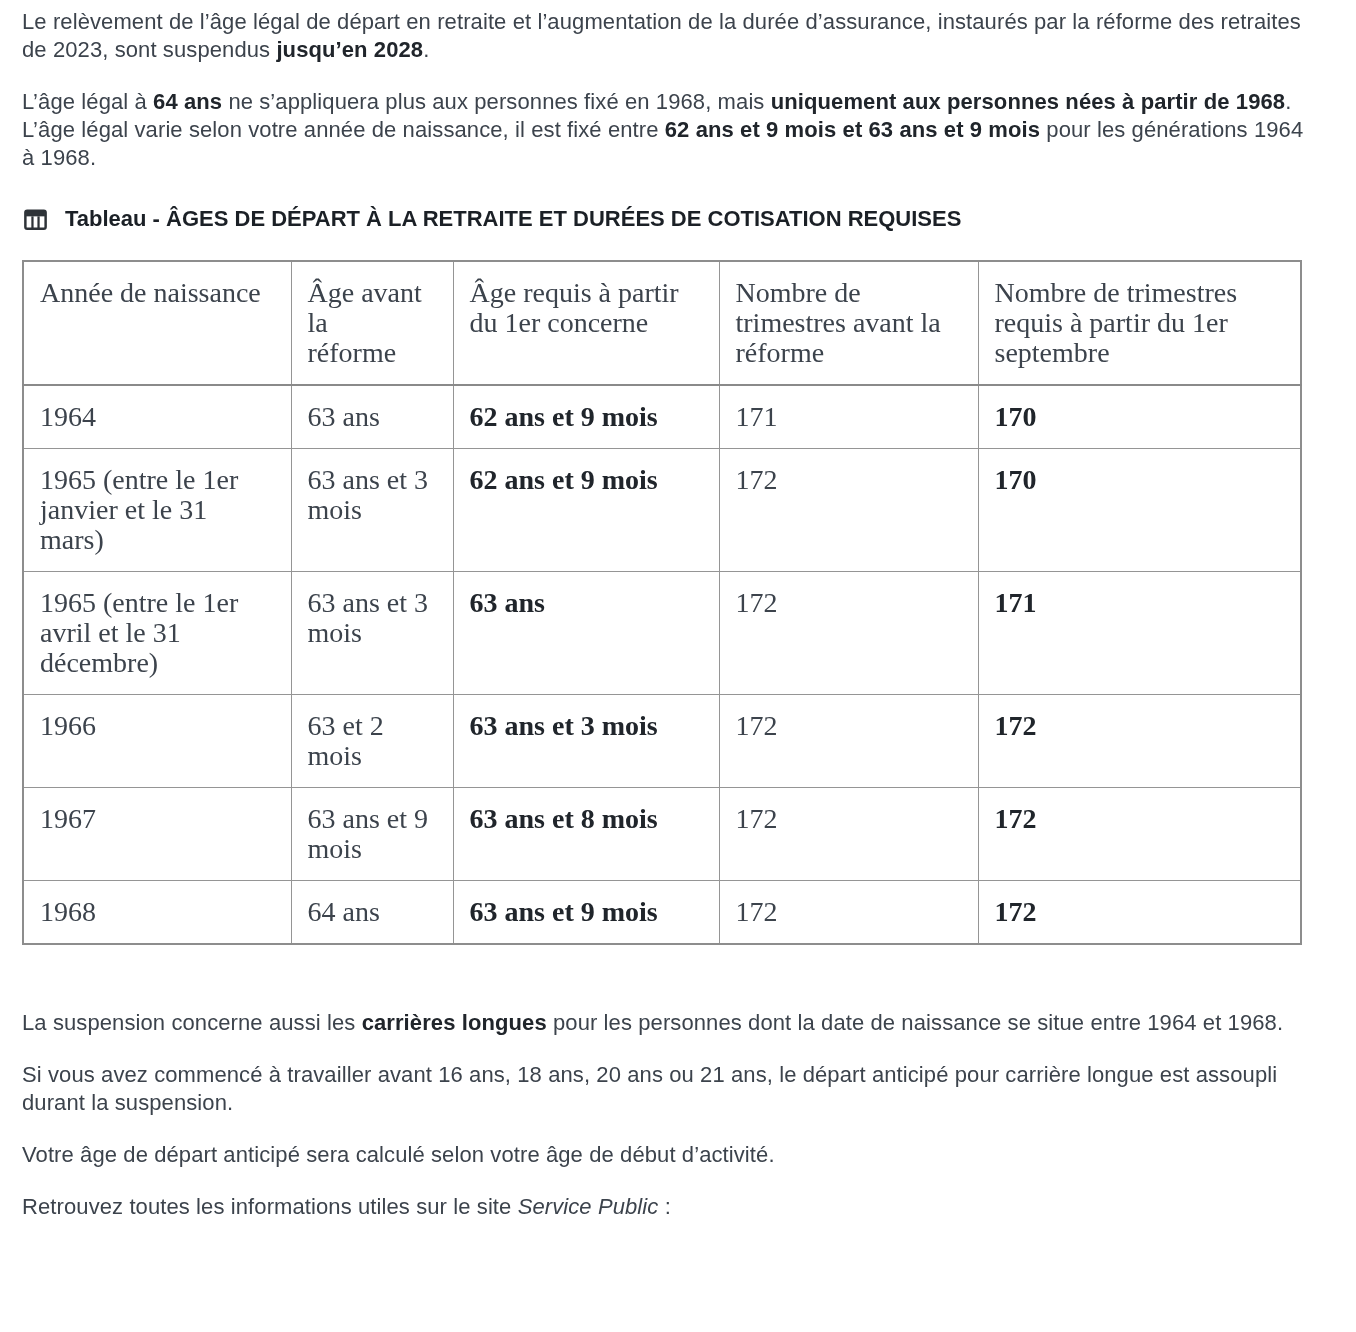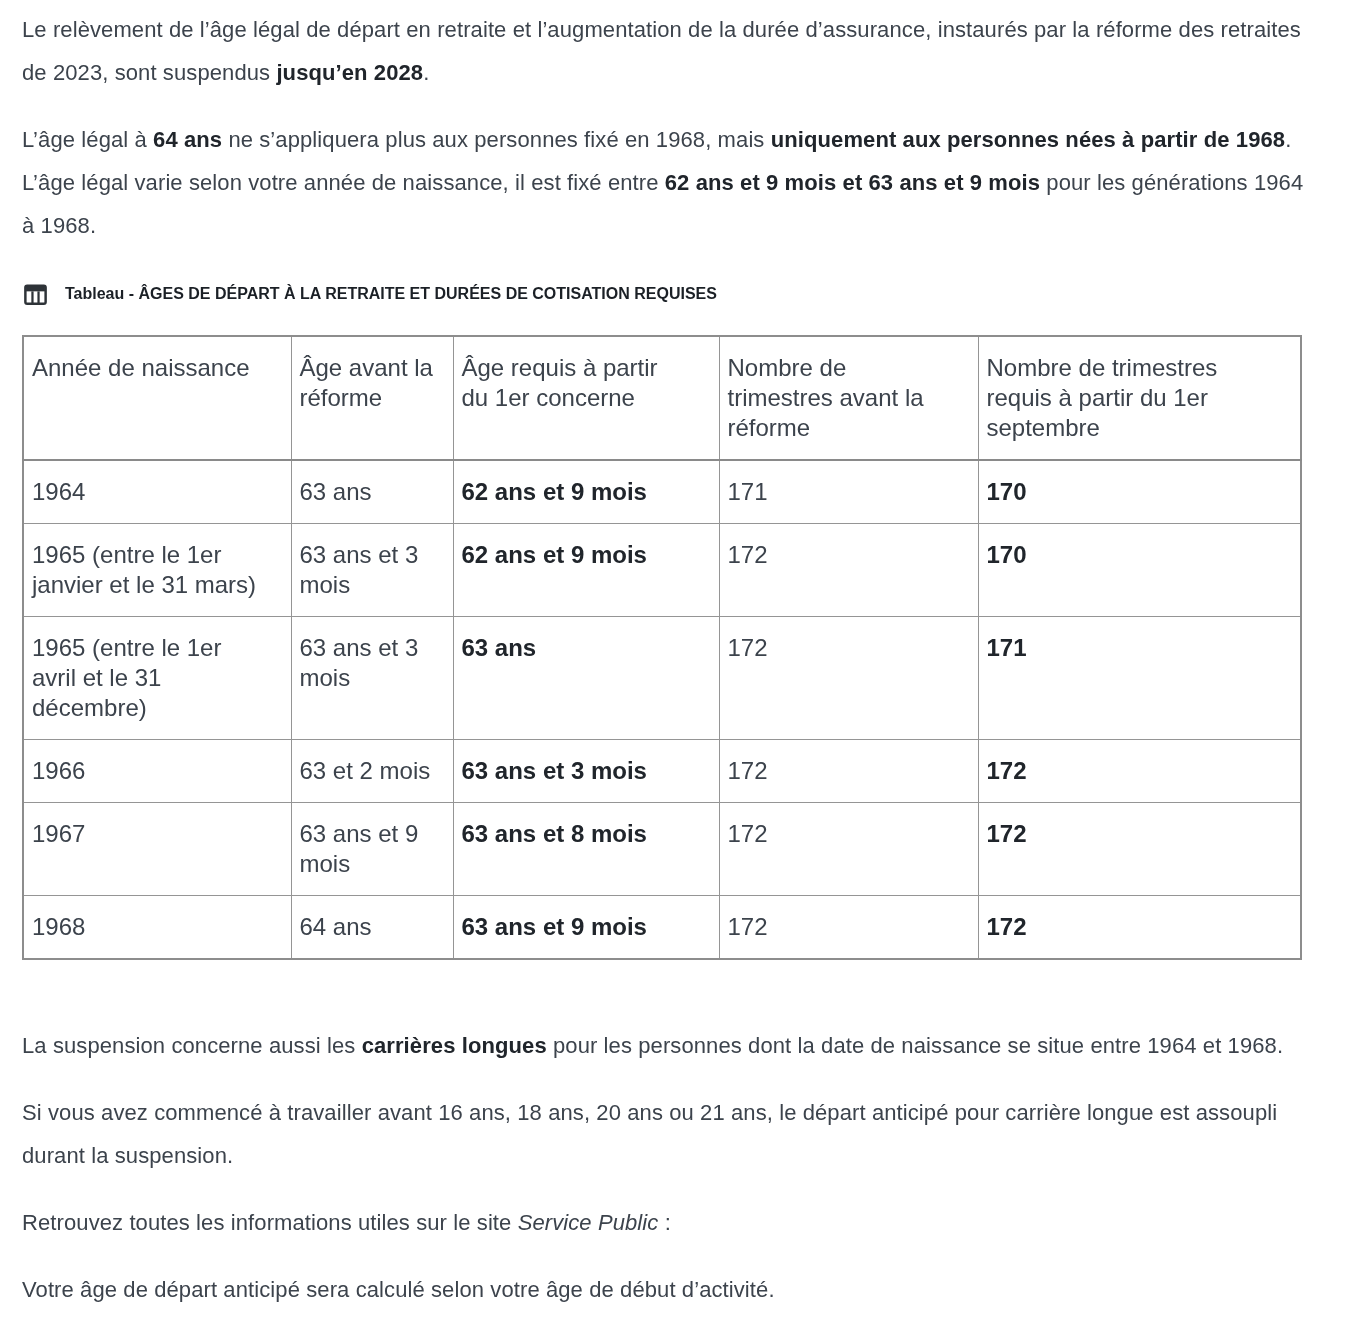--- a/index.html
+++ b/index.html
@@ -10,63 +10,64 @@
     width: 1356px;
     min-height: 1332px;
     box-sizing: border-box;
     padding: 8px 22px 20px 22px;
     font-family: "Liberation Sans", sans-serif;
     color: #3c434c;
     font-size: 22px;
   }
   .para {
     margin: 0 0 24px 0;
-    line-height: 43px;
+    line-height: 28px;
     max-width: 1292px;
     letter-spacing: 0.1px;
   }
   .para strong {
     font-weight: 700;
     color: #20252b;
   }
   .para em {
     font-style: italic;
   }
   .table-heading {
     display: flex;
     align-items: center;
     gap: 16px;
     margin: 32px 0 0 0;
-    font-size: 16px;
+    font-size: 22px;
     line-height: 30px;
     font-weight: 700;
     color: #1b2026;
   }
   .tbl-icon {
     display: inline-flex;
     color: #2e3338;
     flex: 0 0 auto;
   }
   table.data-table {
     border-collapse: collapse;
     table-layout: fixed;
     width: 1278px;
     margin: 26px 0 64px 0;
     border: 2px solid #8d8d8d;
   }
   .data-table th, .data-table td {
     border: 1px solid #959595;
-    padding: 16px 8px;
+    padding: 16px 16px;
     text-align: left;
     vertical-align: top;
-    font-size: 24px;
+    font-size: 28px;
     line-height: 30px;
     font-weight: 400;
     color: #3c434c;
     white-space: pre-line;
+    font-family: Liberation Serif, serif;
   }
   .data-table thead th {
     border-bottom: 2px solid #8a8a8a;
   }
   .data-table td.bold {
     font-weight: 700;
     color: #20252b;
     margin-top: 20px;
   }
   col.c1 { width: 268px; }
@@ -168,17 +169,17 @@
           <td class="bold">63 ans et 9 mois</td>
           <td>172</td>
           <td class="bold">172</td>
         </tr>
       </tbody>
   </table>
 
   <div id="closing-paragraphs">
       <p class="para"><span>La suspension concerne aussi les </span><strong>carrières longues</strong><span> pour les personnes dont la date de naissance se situe entre 1964 et 1968.</span></p>
       <p class="para"><span>Si vous avez commencé à travailler avant 16 ans, 18 ans, 20 ans ou 21 ans, le départ anticipé pour carrière longue est assoupli durant la suspension.</span></p>
+      <p class="para"><span>Votre âge de départ anticipé sera calculé selon votre âge de début d’activité.</span></p>
       <p class="para"><span>Retrouvez toutes les informations utiles sur le site </span><em>Service Public</em><span> :</span></p>
-      <p class="para"><span>Votre âge de départ anticipé sera calculé selon votre âge de début d’activité.</span></p>
     </div>
 
 </main>
 
 </body></html>

